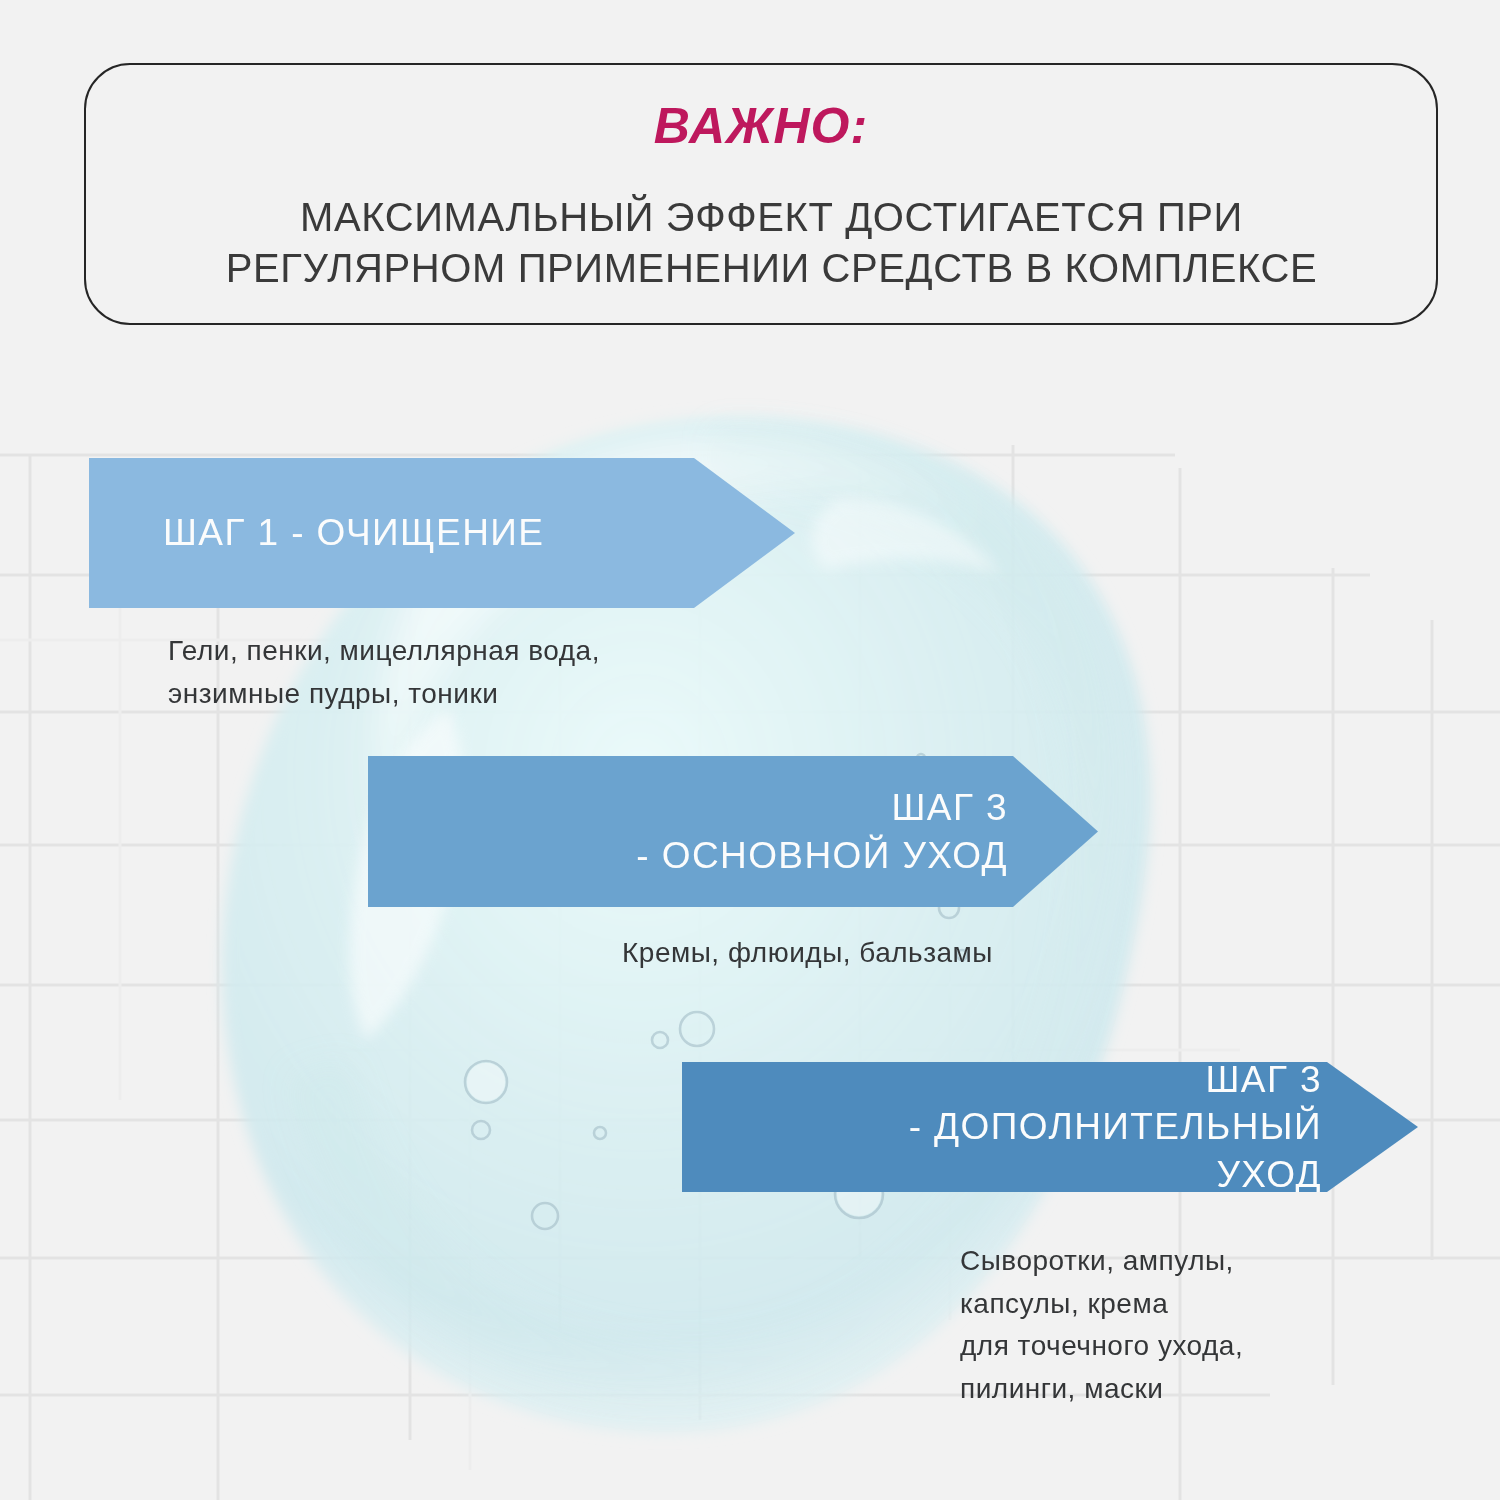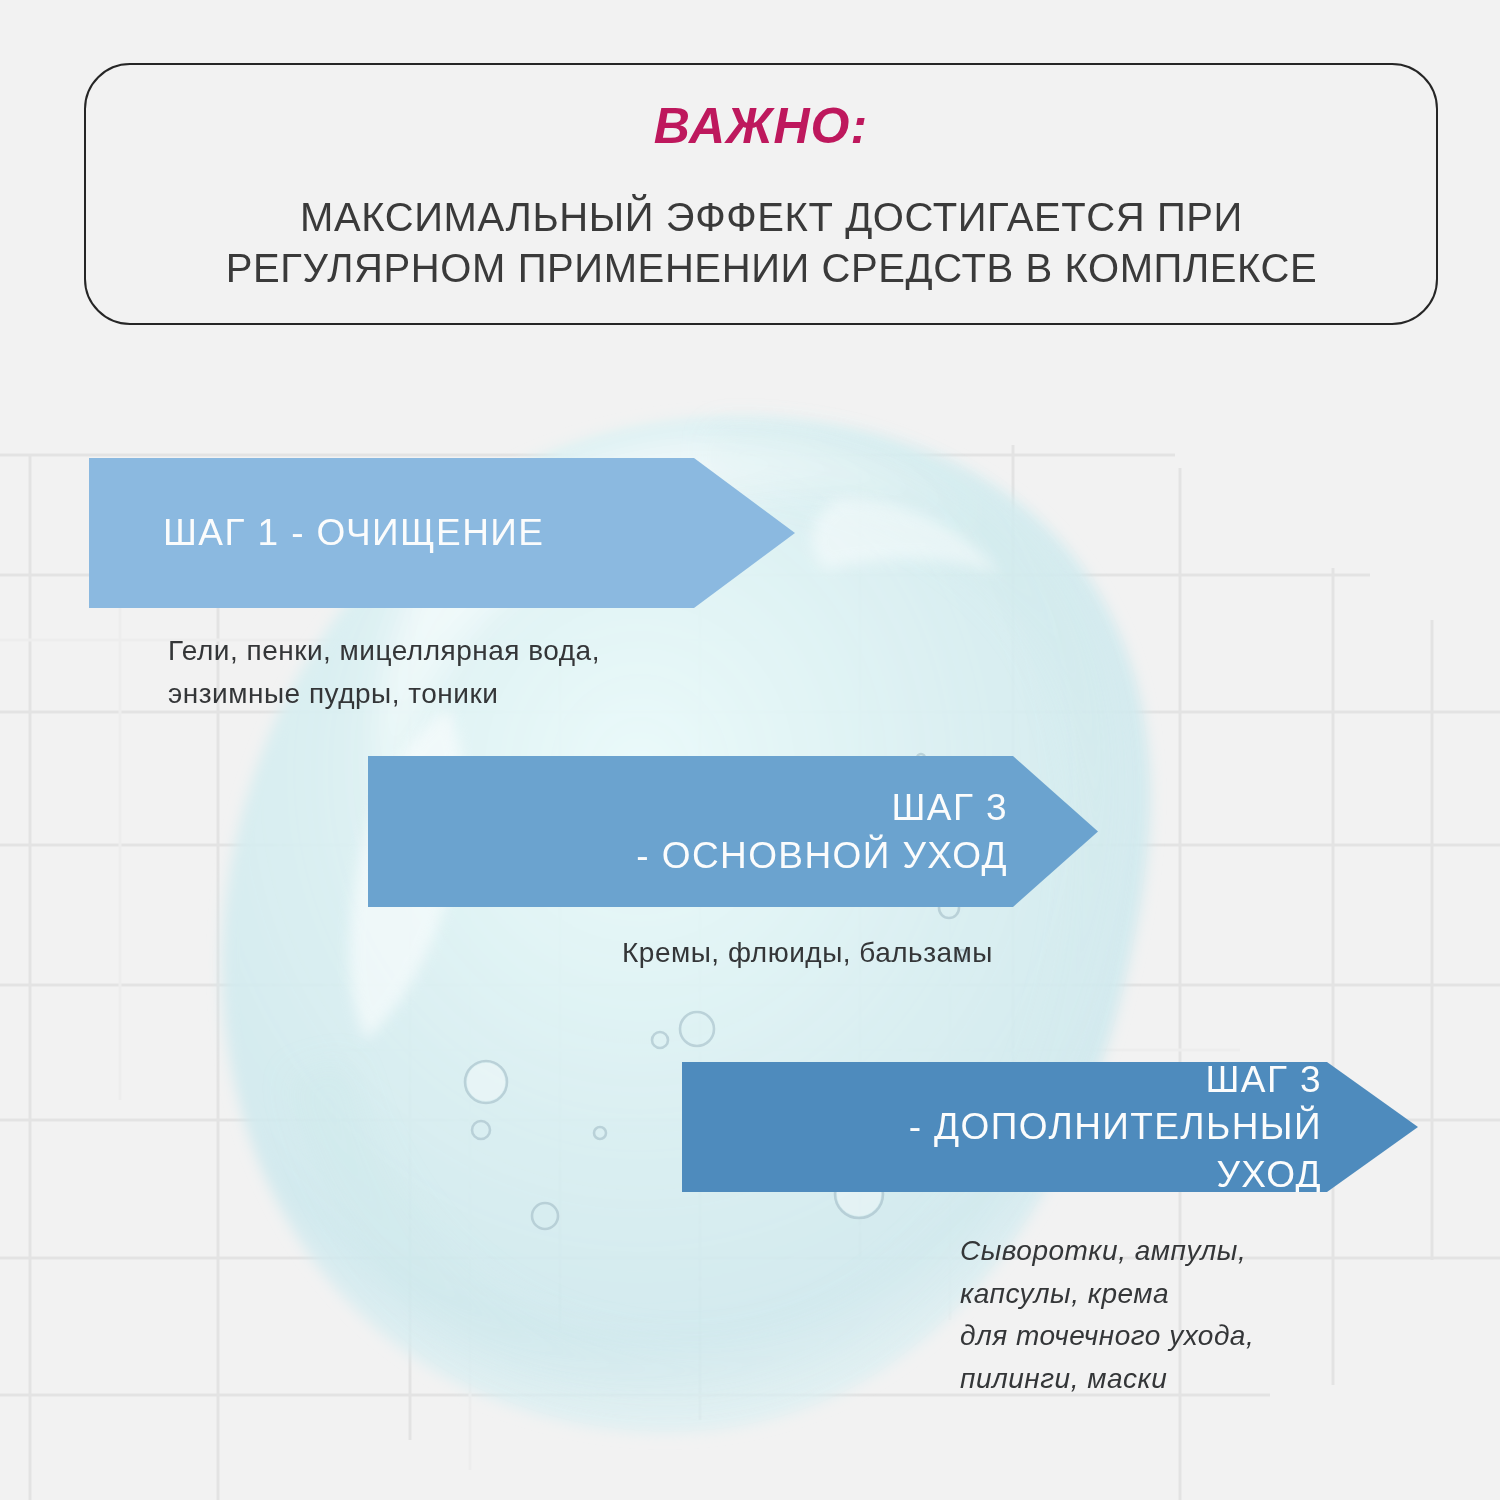--- a/index.html
+++ b/index.html
@@ -104,21 +104,21 @@
     white-space:pre-line;
   }
 
   #step1{left:89px;top:458px;}
   #step1 .desc{left:79px;top:172px;}
 
   #step2{left:368px;top:756px;}
   #step2 .desc{left:254px;top:176px;}
 
   #step3{left:682px;top:1062px;}
-  #step3 .desc{left:278px;top:168px;font-style:italic;}
+  #step3 .desc{left:278px;top:178px;}
 </style>
 </head>
 <body>
 
 <div id="stage">
 
   <svg class="bg-layer" viewBox="0 0 1500 1500" xmlns="http://www.w3.org/2000/svg">
     <g stroke="#e3e3e3" stroke-width="3" fill="none">
       <line x1="0" y1="575" x2="1370" y2="575"></line>
       <line x1="0" y1="712" x2="1500" y2="712"></line>

